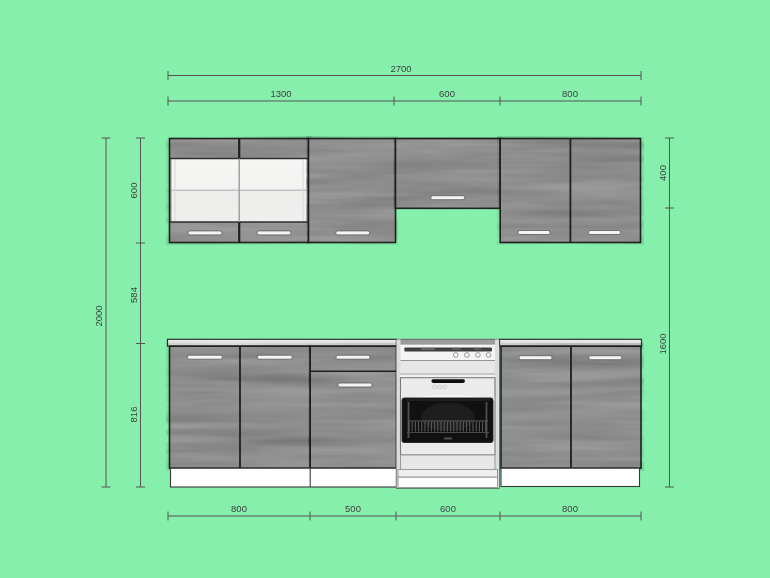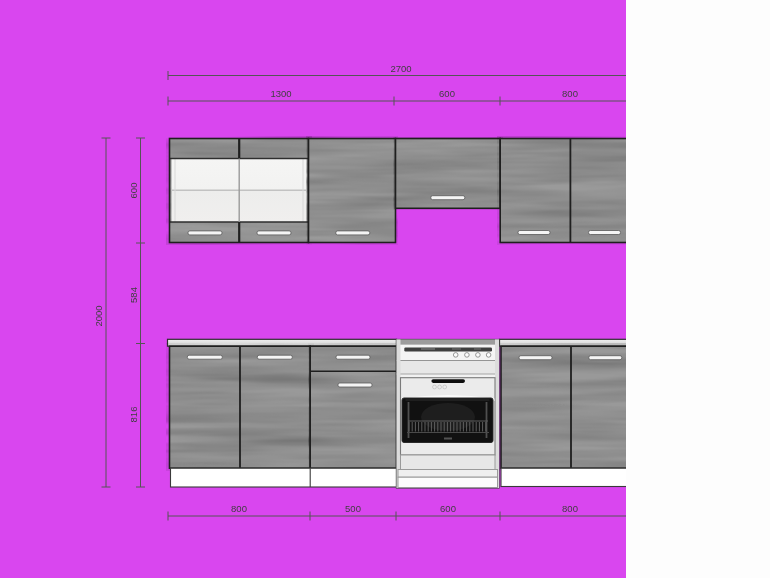--- a/index.html
+++ b/index.html
@@ -1,16 +1,16 @@
 <!DOCTYPE html>
 <html><head>
 <meta charset="utf-8">
 <style>
   html,body{margin:0;padding:0;background:#fdfdfd;}
-  .page{position:relative;width:626px;height:578px;background:#d946ef;overflow:hidden;}
+  .page{position:relative;width:770px;height:578px;background:#86efac;overflow:hidden;}
   text{font-family:"Liberation Sans",sans-serif;font-size:9.5px;fill:#3f3f3f;}
 </style>
 </head>
 <body>
 <div class="page">
 <svg width="770" height="578" viewBox="0 0 770 578">
 <defs>
   <filter id="gr" x="-2%" y="-2%" width="104%" height="104%">
     <feTurbulence type="fractalNoise" baseFrequency="0.006 0.085" numOctaves="3" seed="7"></feTurbulence>
     <feColorMatrix type="matrix" values="0 0 0 0 0  0 0 0 0 0  0 0 0 0 0  0.19 0.19 0.19 0 -0.21"></feColorMatrix>

